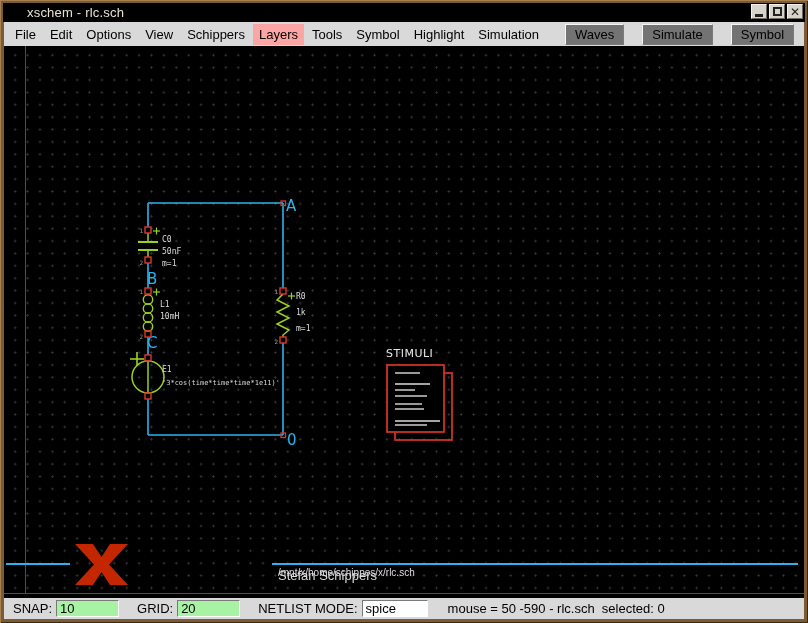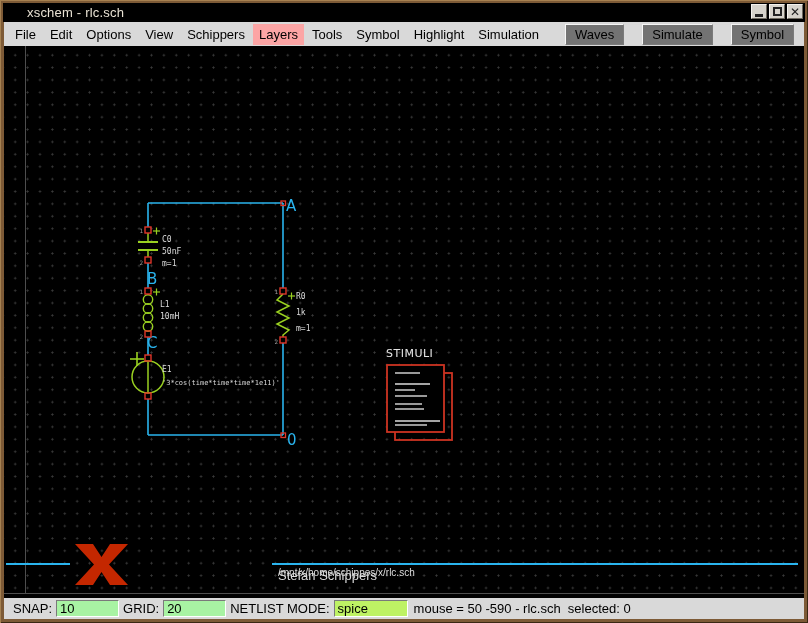--- a/index.html
+++ b/index.html
@@ -74,24 +74,24 @@
   
   .statusbar {
     position:absolute; left:4px; top:598px; width:800px; height:21px;
     background:#d9d9d9; display:flex; align-items:center;
     font-size:13px; color:#000; padding-left:9px;
   }
   .sb-label { margin-right:4px; white-space:nowrap; }
   .sb-input {
     height:17px; border:1px solid; border-color:#7a7a7a #ffffff #ffffff #7a7a7a;
     font-family:"Liberation Sans", sans-serif; font-size:13px; color:#000;
-    padding:4px 3px; margin-right:4px;
+    padding:4px 3px; margin-right:18px;
   }
   .sb-green { background:#a8f3a3; width:63px; }
-  .sb-gray  { background:#bef264; width:74px; }
+  .sb-gray  { background:#ffffff; width:66px; }
   .sb-status { margin-left:2px; white-space:pre; }
 </style>
 </head>
 <body>
 
 <div class="window">
 
   <div class="titlebar">
     <span class="title">xschem - rlc.sch</span>
     <div class="win-buttons">

